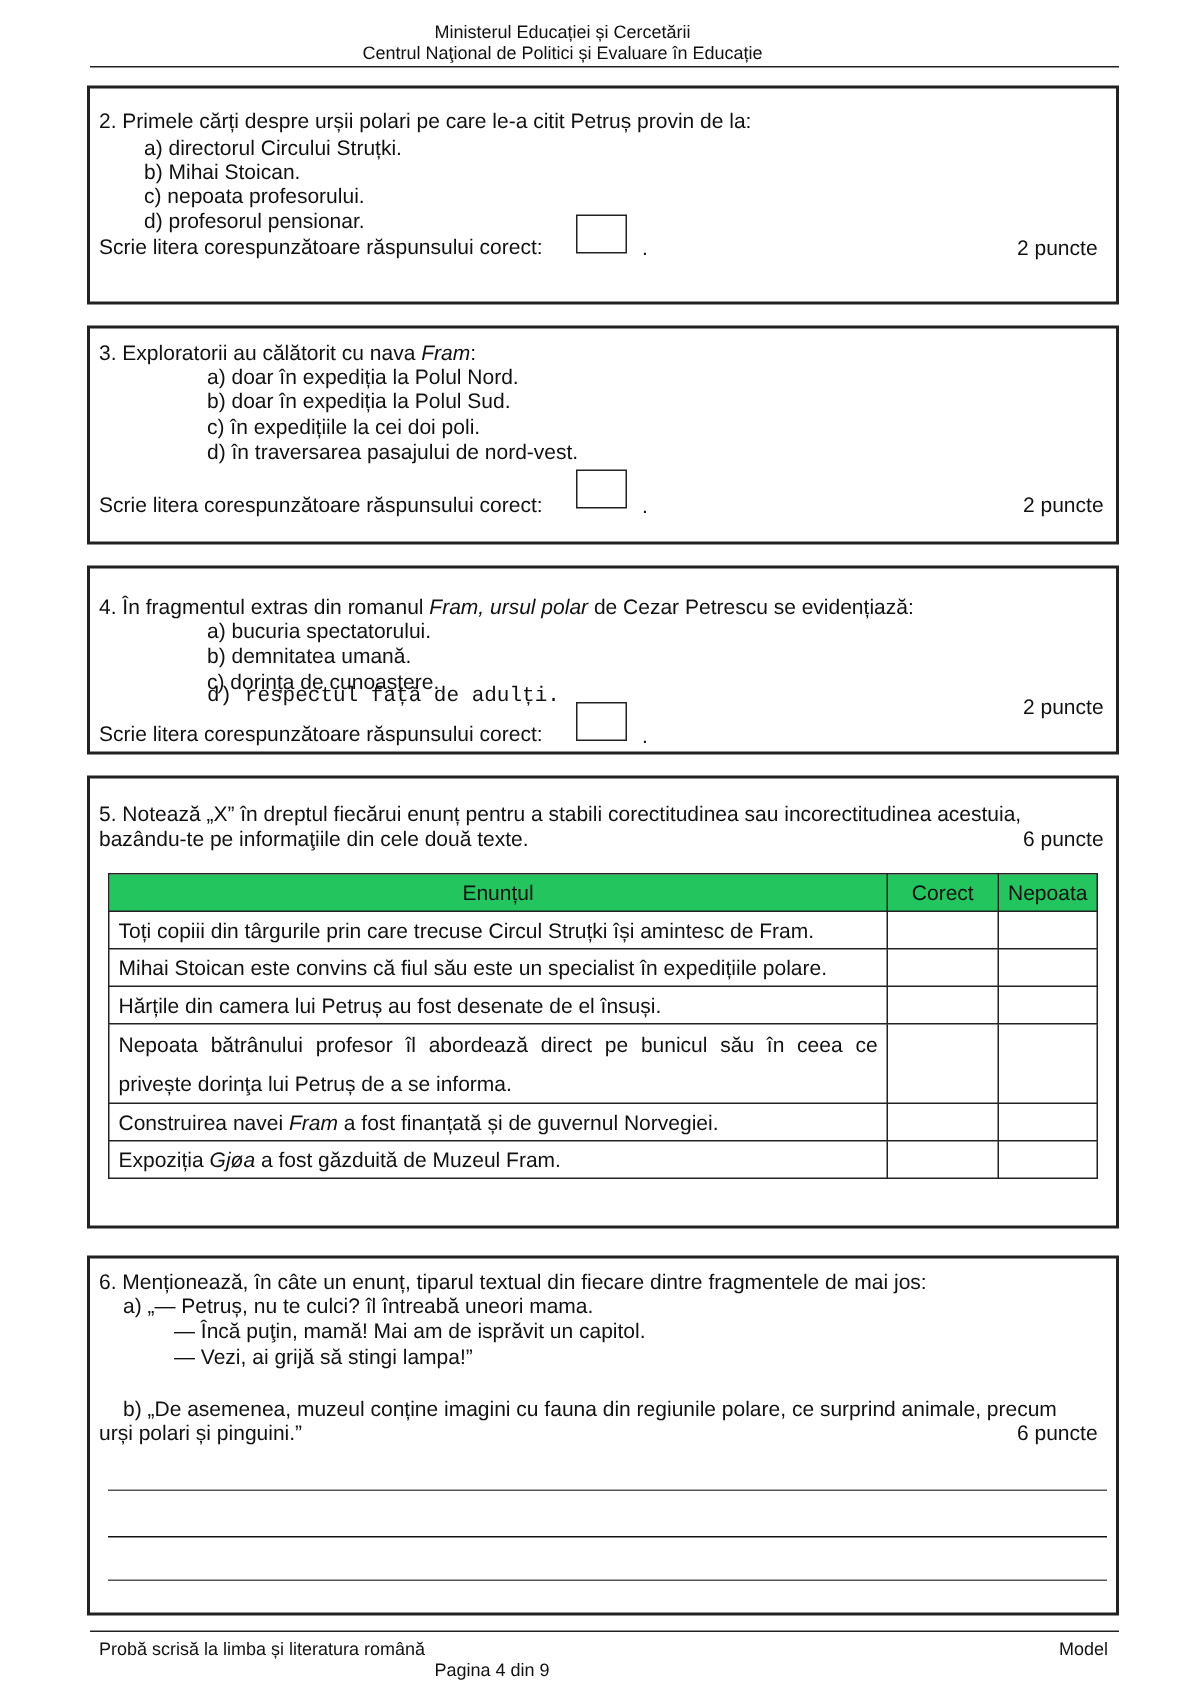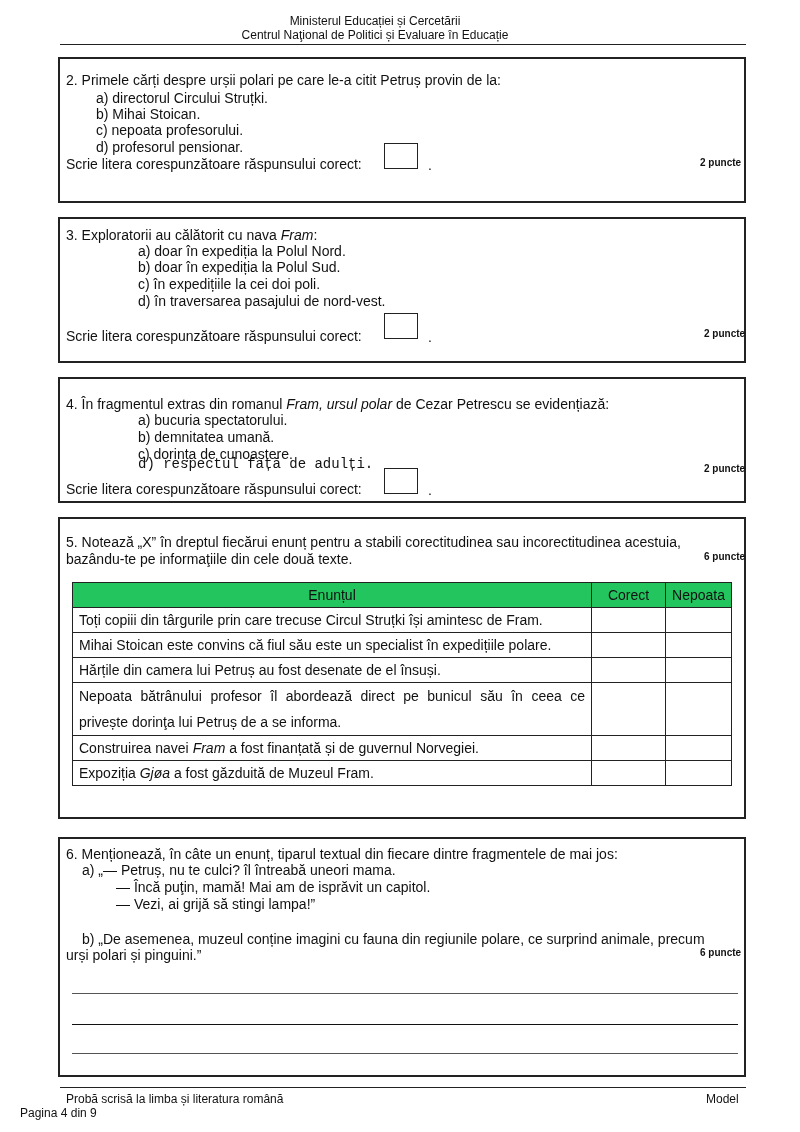--- a/index.html
+++ b/index.html
@@ -4,21 +4,21 @@
 <style>
   html, body { margin:0; padding:0; background:#fff; }
   body { width:800px; height:1132px; position:relative; font-family:"Liberation Sans", sans-serif; color:#111; font-size:14px; overflow:hidden; }
   .header { position:absolute; top:14px; left:0; width:660px; text-align:center; font-size:12px; line-height:14px; }
   .header .l1 { margin-left:90px; }
   .header .l2 { margin-left:90px; }
   .hrule { position:absolute; left:60px; width:686px; height:0; border-top:1px solid #222; }
   .box { position:absolute; left:58px; width:688px; border:2px solid #222; border-right-width:2px; box-sizing:border-box; }
   .q { position:absolute; line-height:16px; font-size:14px; white-space:nowrap; }
   .opt { position:absolute; font-size:14px; line-height:16px; white-space:nowrap; }
-  .pts { position:absolute; font-weight:bold; font-size:10px; white-space:nowrap;margin-left:22px; }
+  .pts { position:absolute; font-weight:normal; font-size:14px; white-space:nowrap; }
   .ansbox { position:absolute; width:34px; height:26px; border:1.5px solid #222; box-sizing:border-box; }
   .dot { position:absolute; font-size:14px; }
   table.enunt { position:absolute; left:72px; top:582px; width:660px; border-collapse:collapse; font-size:14px; }
   table.enunt th { background:#22c55e; font-weight:normal; border:1.5px solid #222; height:24px; padding:0 4px; }
   table.enunt td { border:1.5px solid #222; padding:0 6px; height:24px; line-height:24px; }
   table.enunt td.just { text-align:justify; }
   .wline { position:absolute; left:72px; width:666px; height:0; border-top:1px solid #555; }
   .footer { position:absolute; font-size:12px; white-space:nowrap; }
 </style>
 </head>
@@ -123,13 +123,13 @@
 <div class="q" style="left:82px; top:931px;">b) „De asemenea, muzeul conține imagini cu fauna din regiunile polare, ce surprind animale, precum</div>
 <div class="q" style="left:66px; top:947px;">urși polari și pinguini.”</div>
 <div class="pts" style="left:678px; top:947px;">6 puncte</div>
 <div class="wline" style="top:993px;"></div>
 <div class="wline" style="top:1024px; border-top-color:#111;"></div>
 <div class="wline" style="top:1053px;"></div>
 
 <div class="hrule" style="top:1087px;"></div>
 <div class="footer" style="left:66px; top:1092px;">Probă scrisă la limba și literatura română</div>
 <div class="footer" style="left:706px; top:1092px;">Model</div>
-<div class="footer" style="left:0; width:636px; top:1106px; padding-left:20px; box-sizing:border-box;">Pagina 4 din 9</div>
+<div class="footer" style="left:0; width:636px; text-align:center; top:1106px; padding-left:20px; box-sizing:border-box;">Pagina 4 din 9</div>
 
 </body></html>

